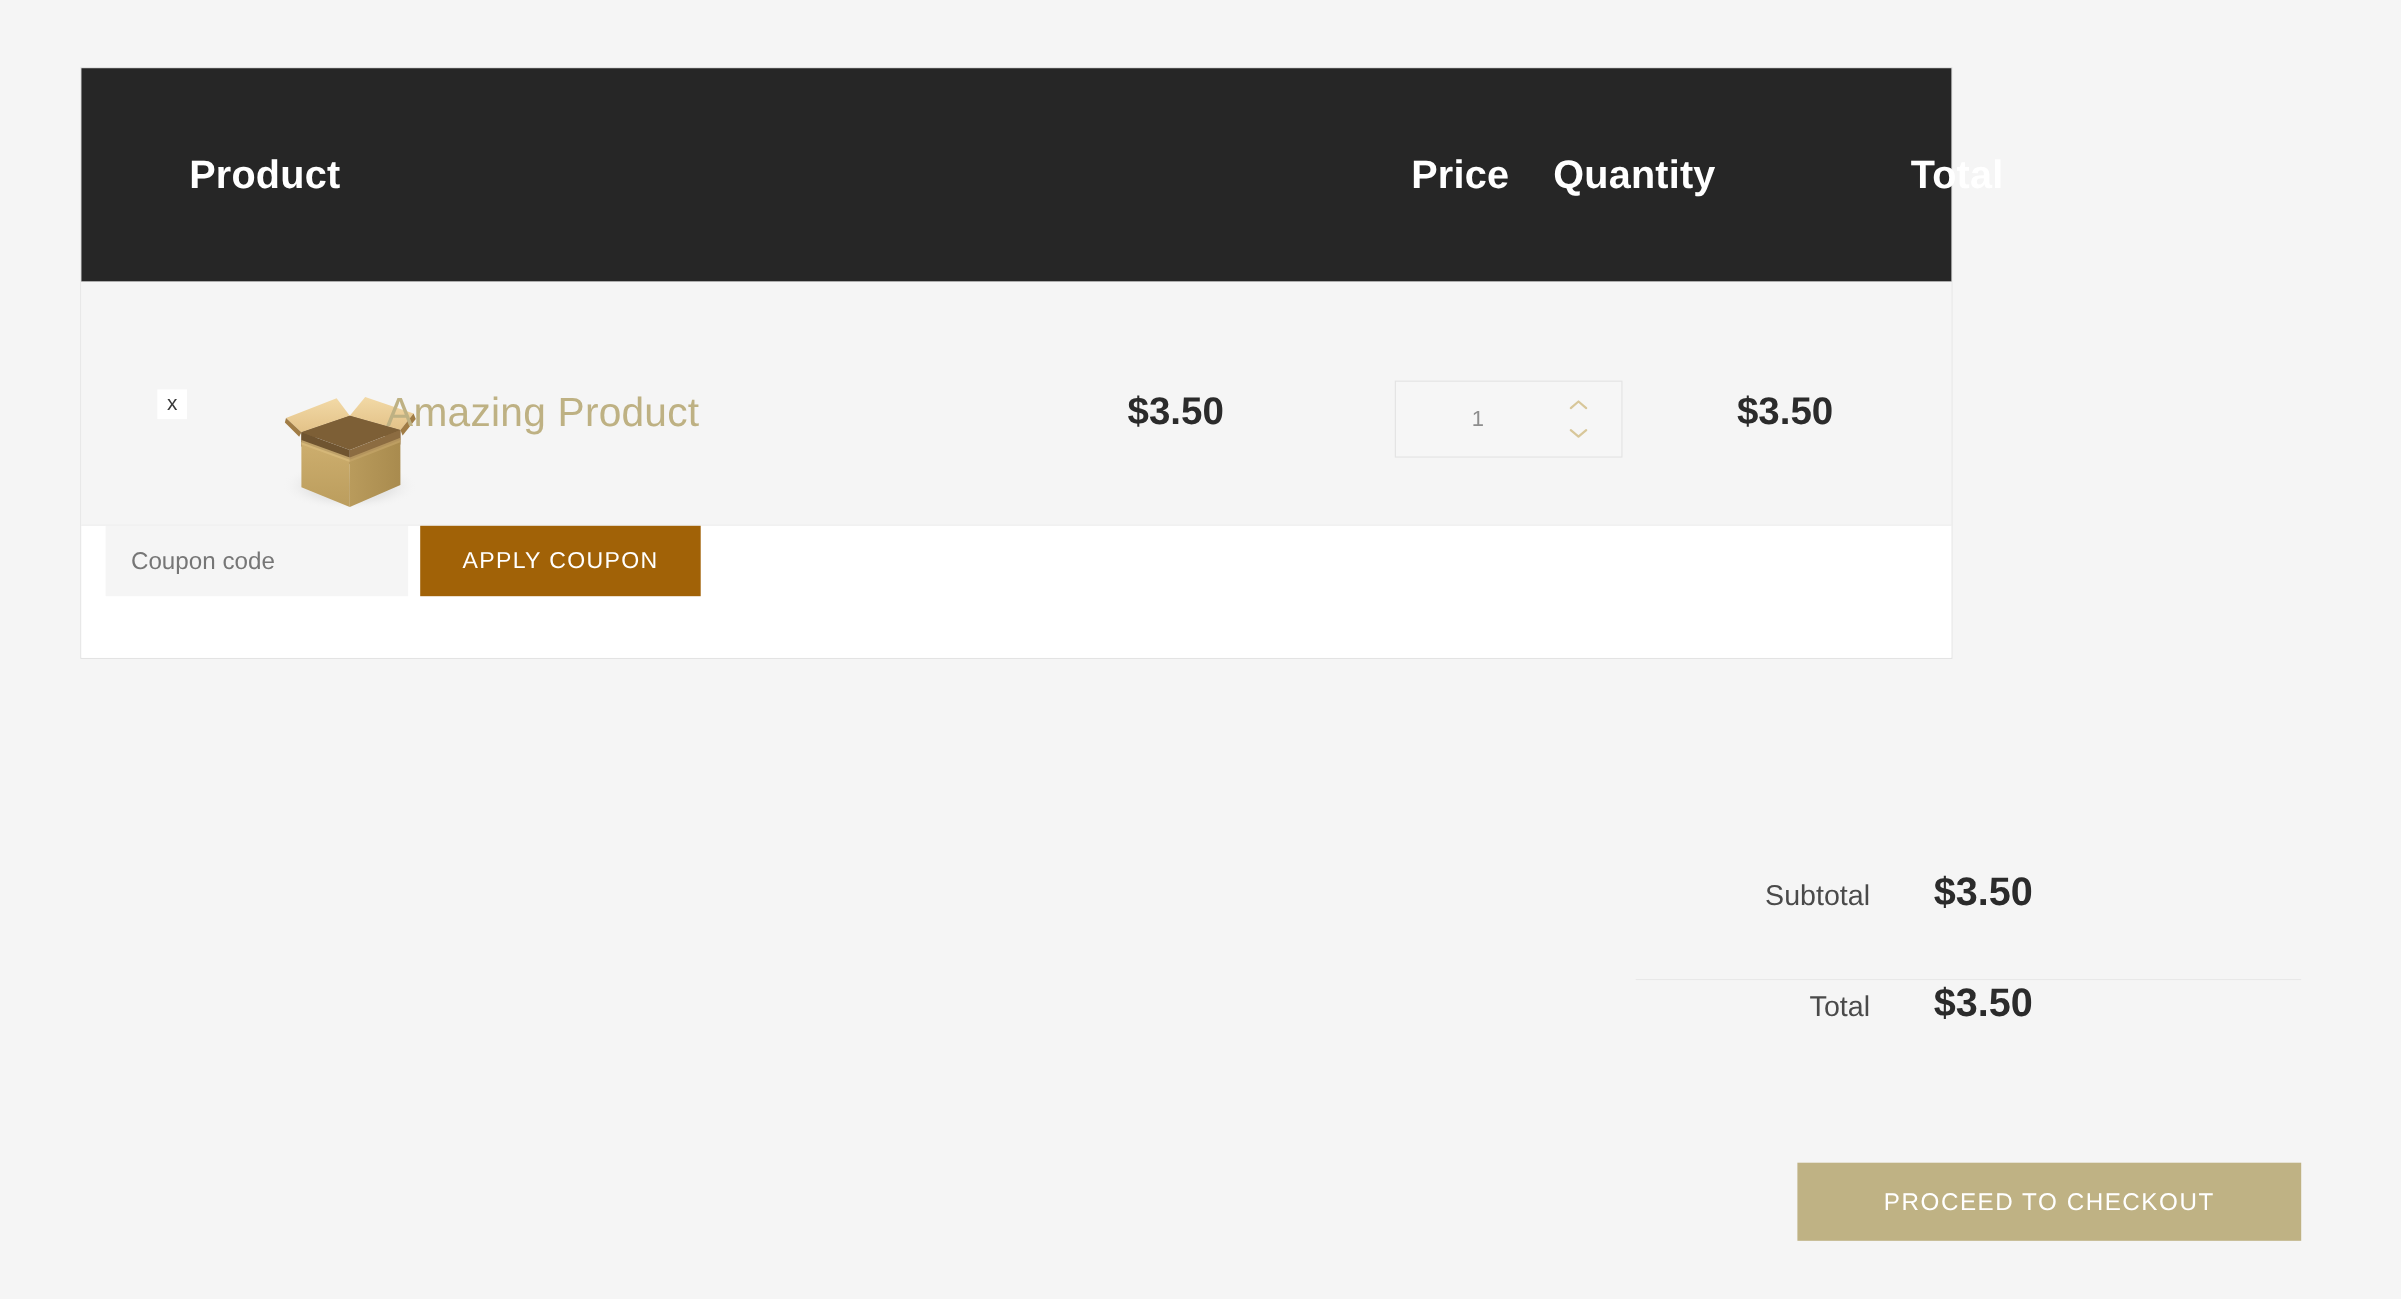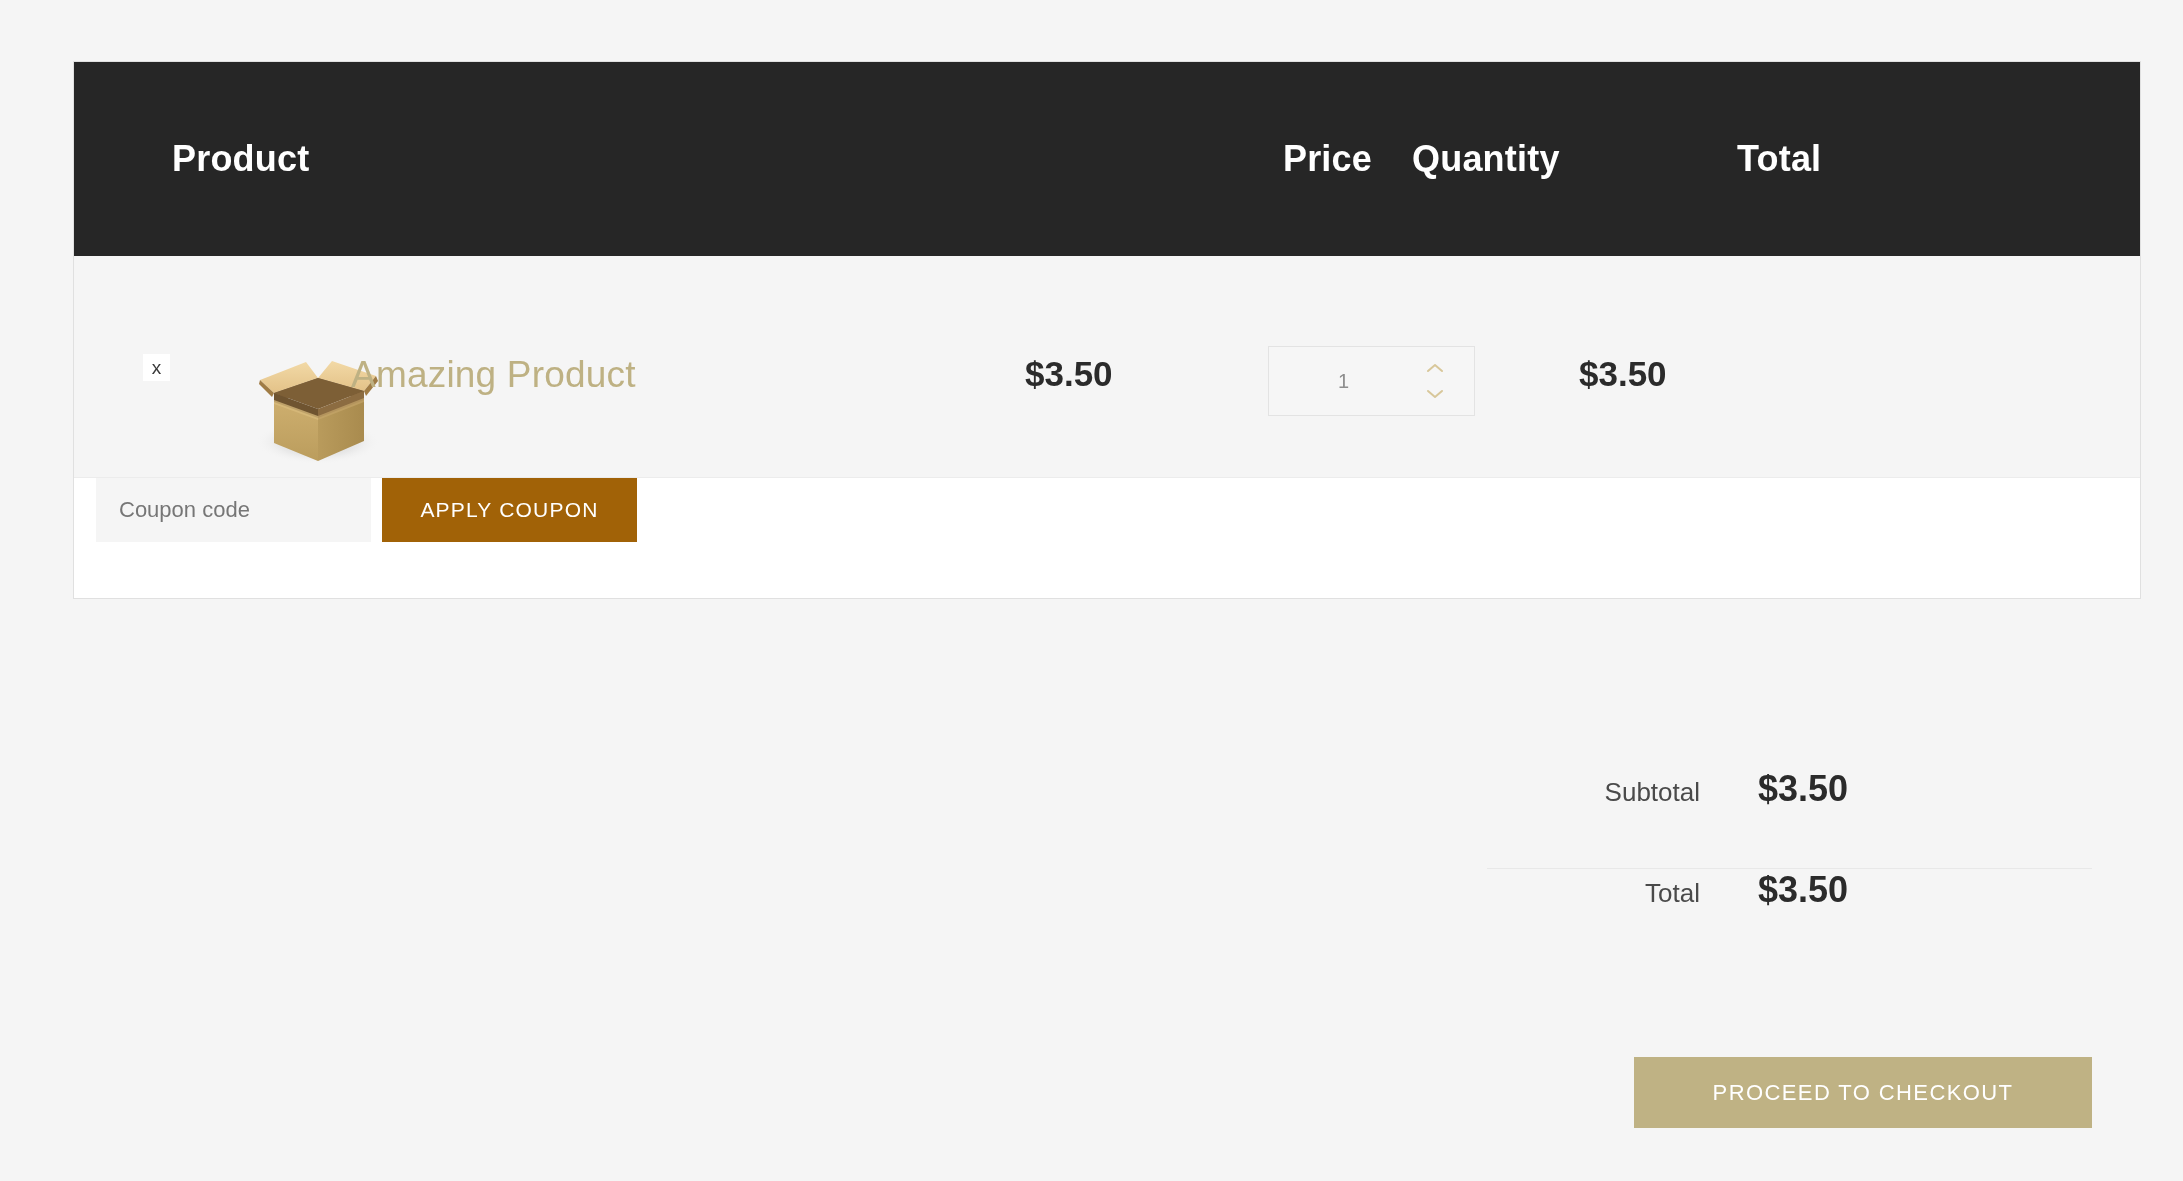--- a/index.html
+++ b/index.html
@@ -21,21 +21,21 @@
     left: 0; top: 0;
     width: 2183px;
     height: 1181px;
   }
 
   
   .cart-table {
     position: absolute;
     left: 73px;
     top: 61px;
-    width: 2068px;
+    width: 1702px;
     border: 1px solid #e0e0e0;
     box-sizing: border-box;
     background: #fff;
   }
 
   
   .cart-head {
     display: flex;
     align-items: center;
     background: #262626;
@@ -201,21 +201,21 @@
     font-size: 21px;
     letter-spacing: 1.2px;
     cursor: default;
     font-family: "Liberation Sans", sans-serif;
   }
 
   
   .totals {
     position: absolute;
     left: 1487px;
-    top: 768px;
+    top: 790px;
     width: 605px;
   }
   .totals-row {
     display: flex;
     align-items: baseline;
     height: 100px;
   }
   .totals-row.bordered { border-top: 1px solid #e8e8e8; }
 
   .totals-label {

